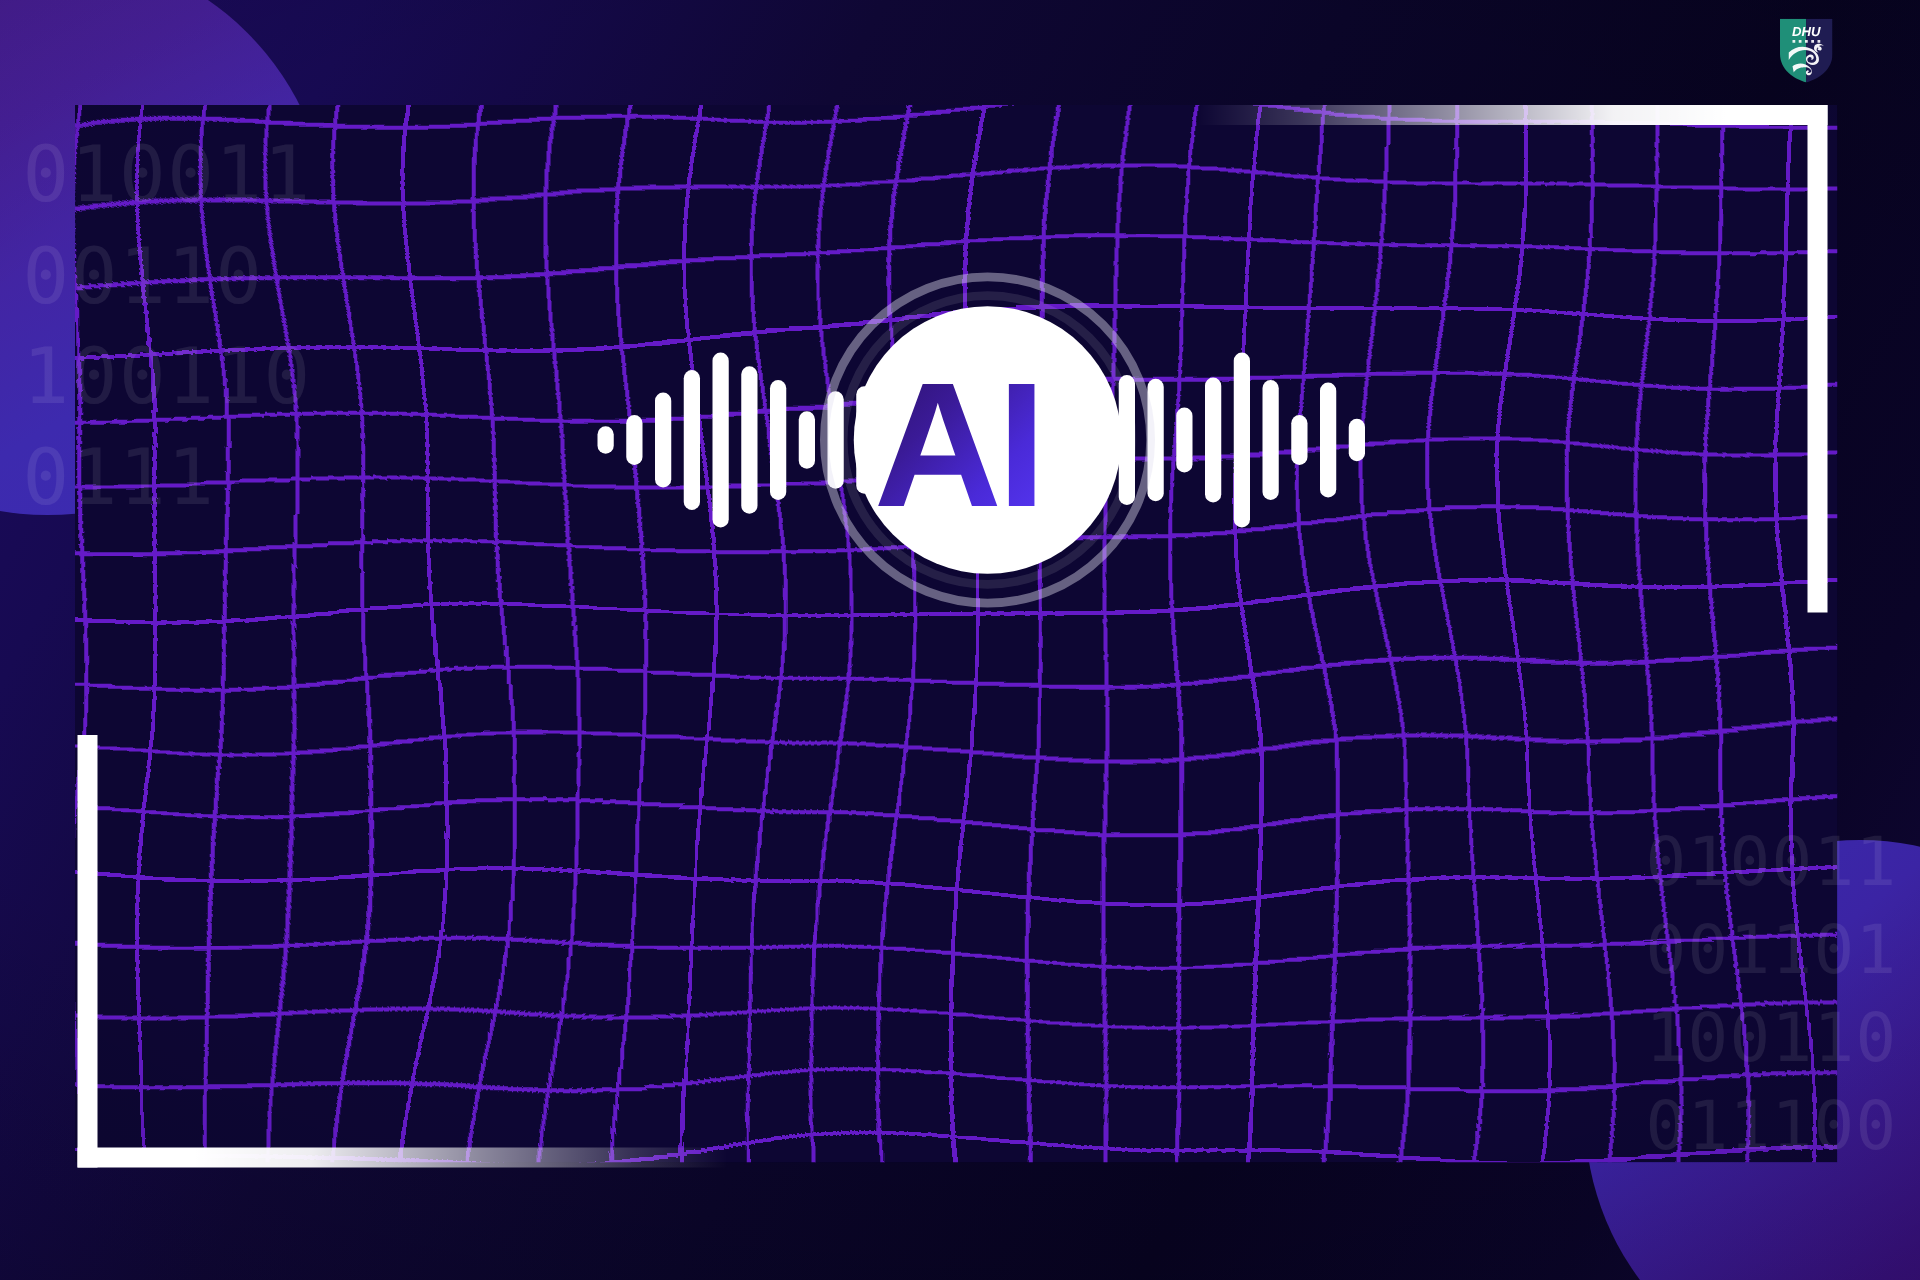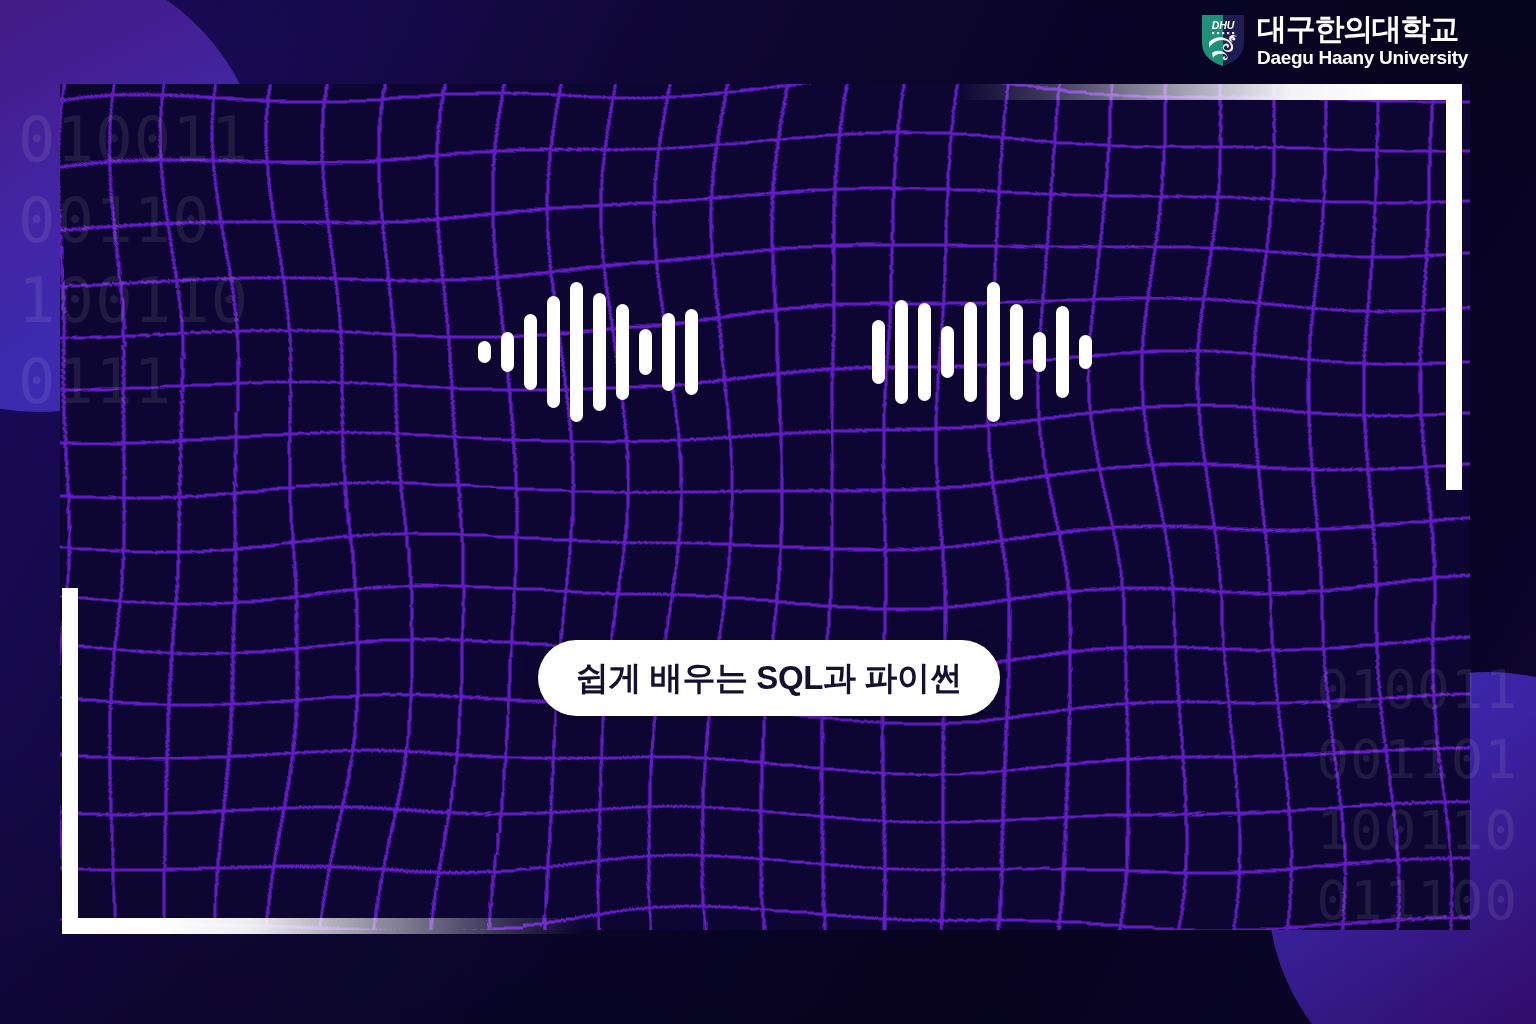--- a/index.html
+++ b/index.html
@@ -375,24 +375,38 @@
       <span style="height: 98px;"></span>
       <span style="height: 52px;"></span>
       <span style="height: 100px;"></span>
       <span style="height: 140px;"></span>
       <span style="height: 96px;"></span>
       <span style="height: 40px;"></span>
       <span style="height: 92px;"></span>
       <span style="height: 34px;"></span>
     </div>
 
-
-  <div class="pill">
-    <span class="pill-text">쉽게 배우는 SQL과 파이썬</span>
+  <div class="ai-badge">
+    <div class="ai-ring-outer"></div>
+    <div class="ai-ring-inner"></div>
+    <div class="ai-disc">
+      <svg width="182" height="120" viewBox="0 0 182 120" xmlns="http://www.w3.org/2000/svg">
+        <defs>
+          <linearGradient id="aiGrad" x1="0%" y1="0%" x2="88%" y2="100%">
+            <stop offset="0%" stop-color="#2a0f63"></stop>
+            <stop offset="38%" stop-color="#3a1a96"></stop>
+            <stop offset="72%" stop-color="#4a2ad8"></stop>
+            <stop offset="100%" stop-color="#5536f2"></stop>
+          </linearGradient>
+        </defs>
+        <text id="ai-glyph" x="0" y="113" font-family="Liberation Sans, DejaVu Sans, sans-serif" font-size="142" font-weight="700" letter-spacing="-4" fill="url(#aiGrad)">AI</text>
+      </svg>
+    </div>
   </div>
+
 
   <div class="logo">
     <span class="logo-shield">
       <svg width="46" height="56" viewBox="0 0 46 56" xmlns="http://www.w3.org/2000/svg">
         <defs>
           <clipPath id="shieldClip">
             <path d="M2 3 H44 V31 C44 44 33 51 23 54 C13 51 2 44 2 31 Z"></path>
           </clipPath>
         </defs>
         <g clip-path="url(#shieldClip)">
@@ -409,19 +423,15 @@
         <text x="23" y="17" text-anchor="middle" font-family="Liberation Sans, sans-serif" font-size="10.5" font-weight="700" fill="#ffffff" id="shield-dhu">DHU</text>
         <g fill="#ffffff" opacity="0.9">
           <rect x="12" y="20" width="2.2" height="2.2"></rect>
           <rect x="17" y="20" width="2.2" height="2.2"></rect>
           <rect x="22" y="20" width="2.2" height="2.2"></rect>
           <rect x="27" y="20" width="2.2" height="2.2"></rect>
           <rect x="32" y="20" width="2.2" height="2.2"></rect>
         </g>
       </svg>
     </span>
-    <span class="logo-words">
-      <span class="logo-ko">대구한의대학교</span>
-      <span class="logo-en">Daegu Haany University</span>
-    </span>
   </div>
 
 </div>
 
 </body></html>

